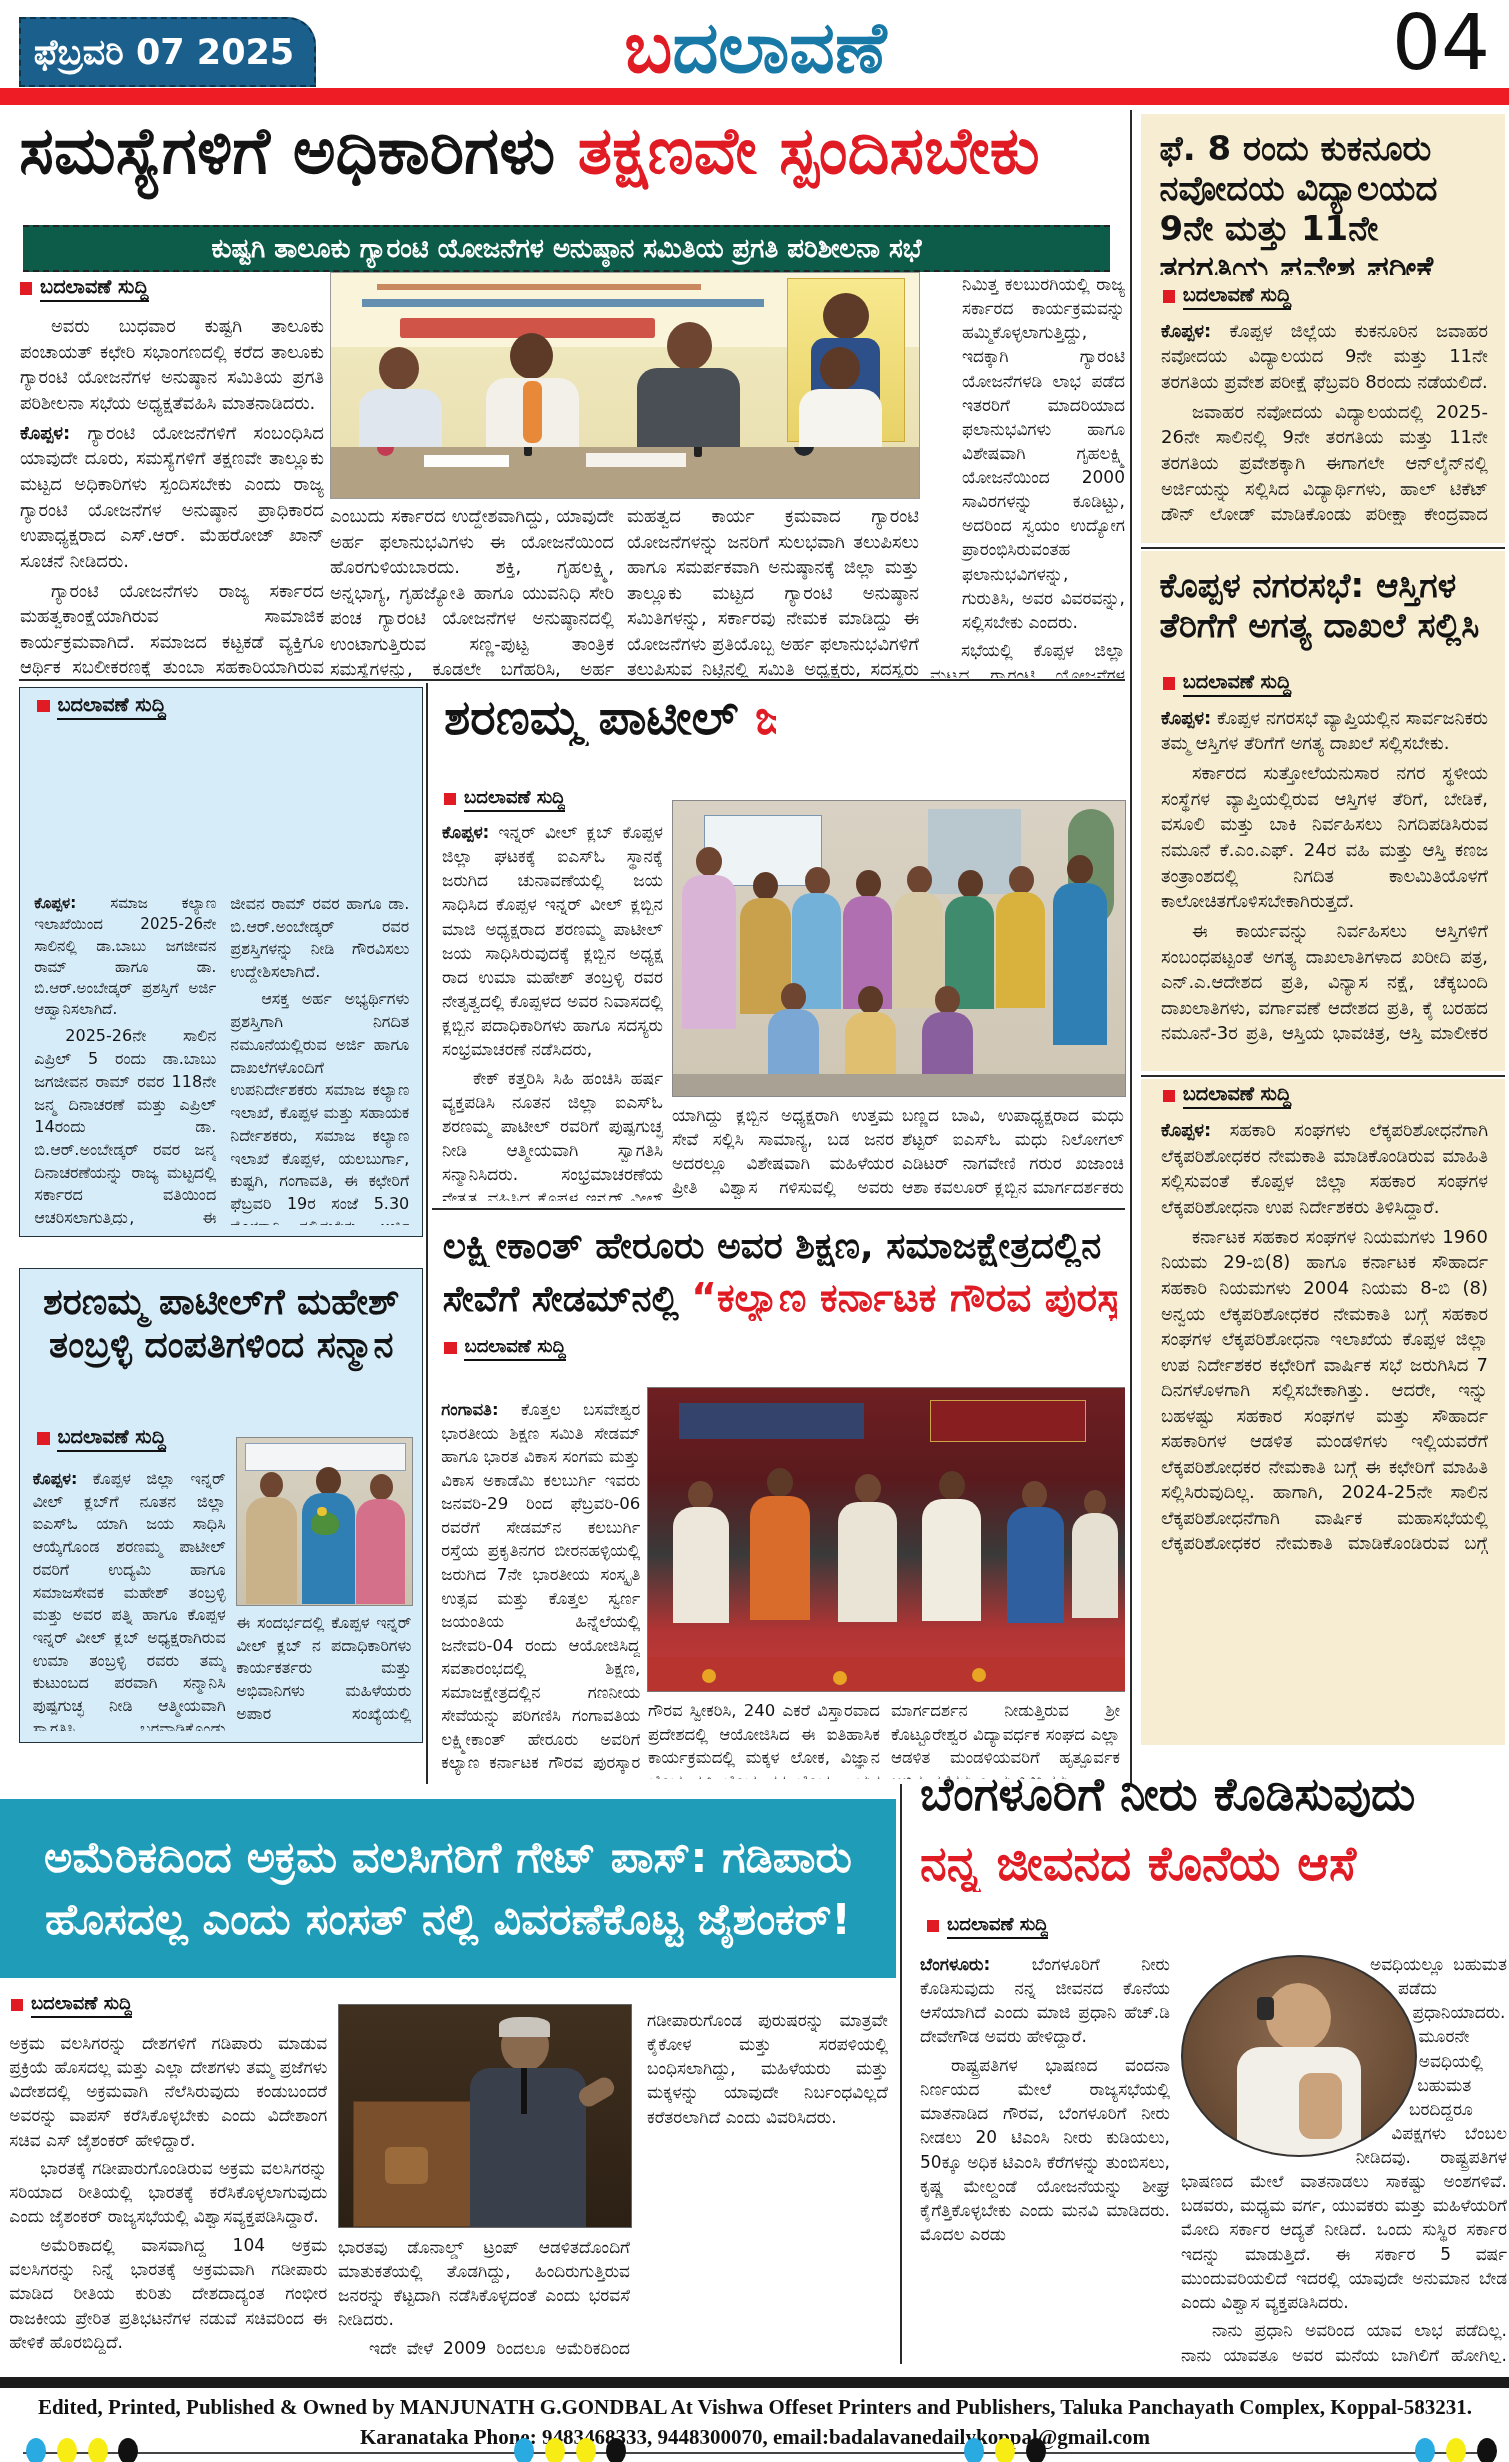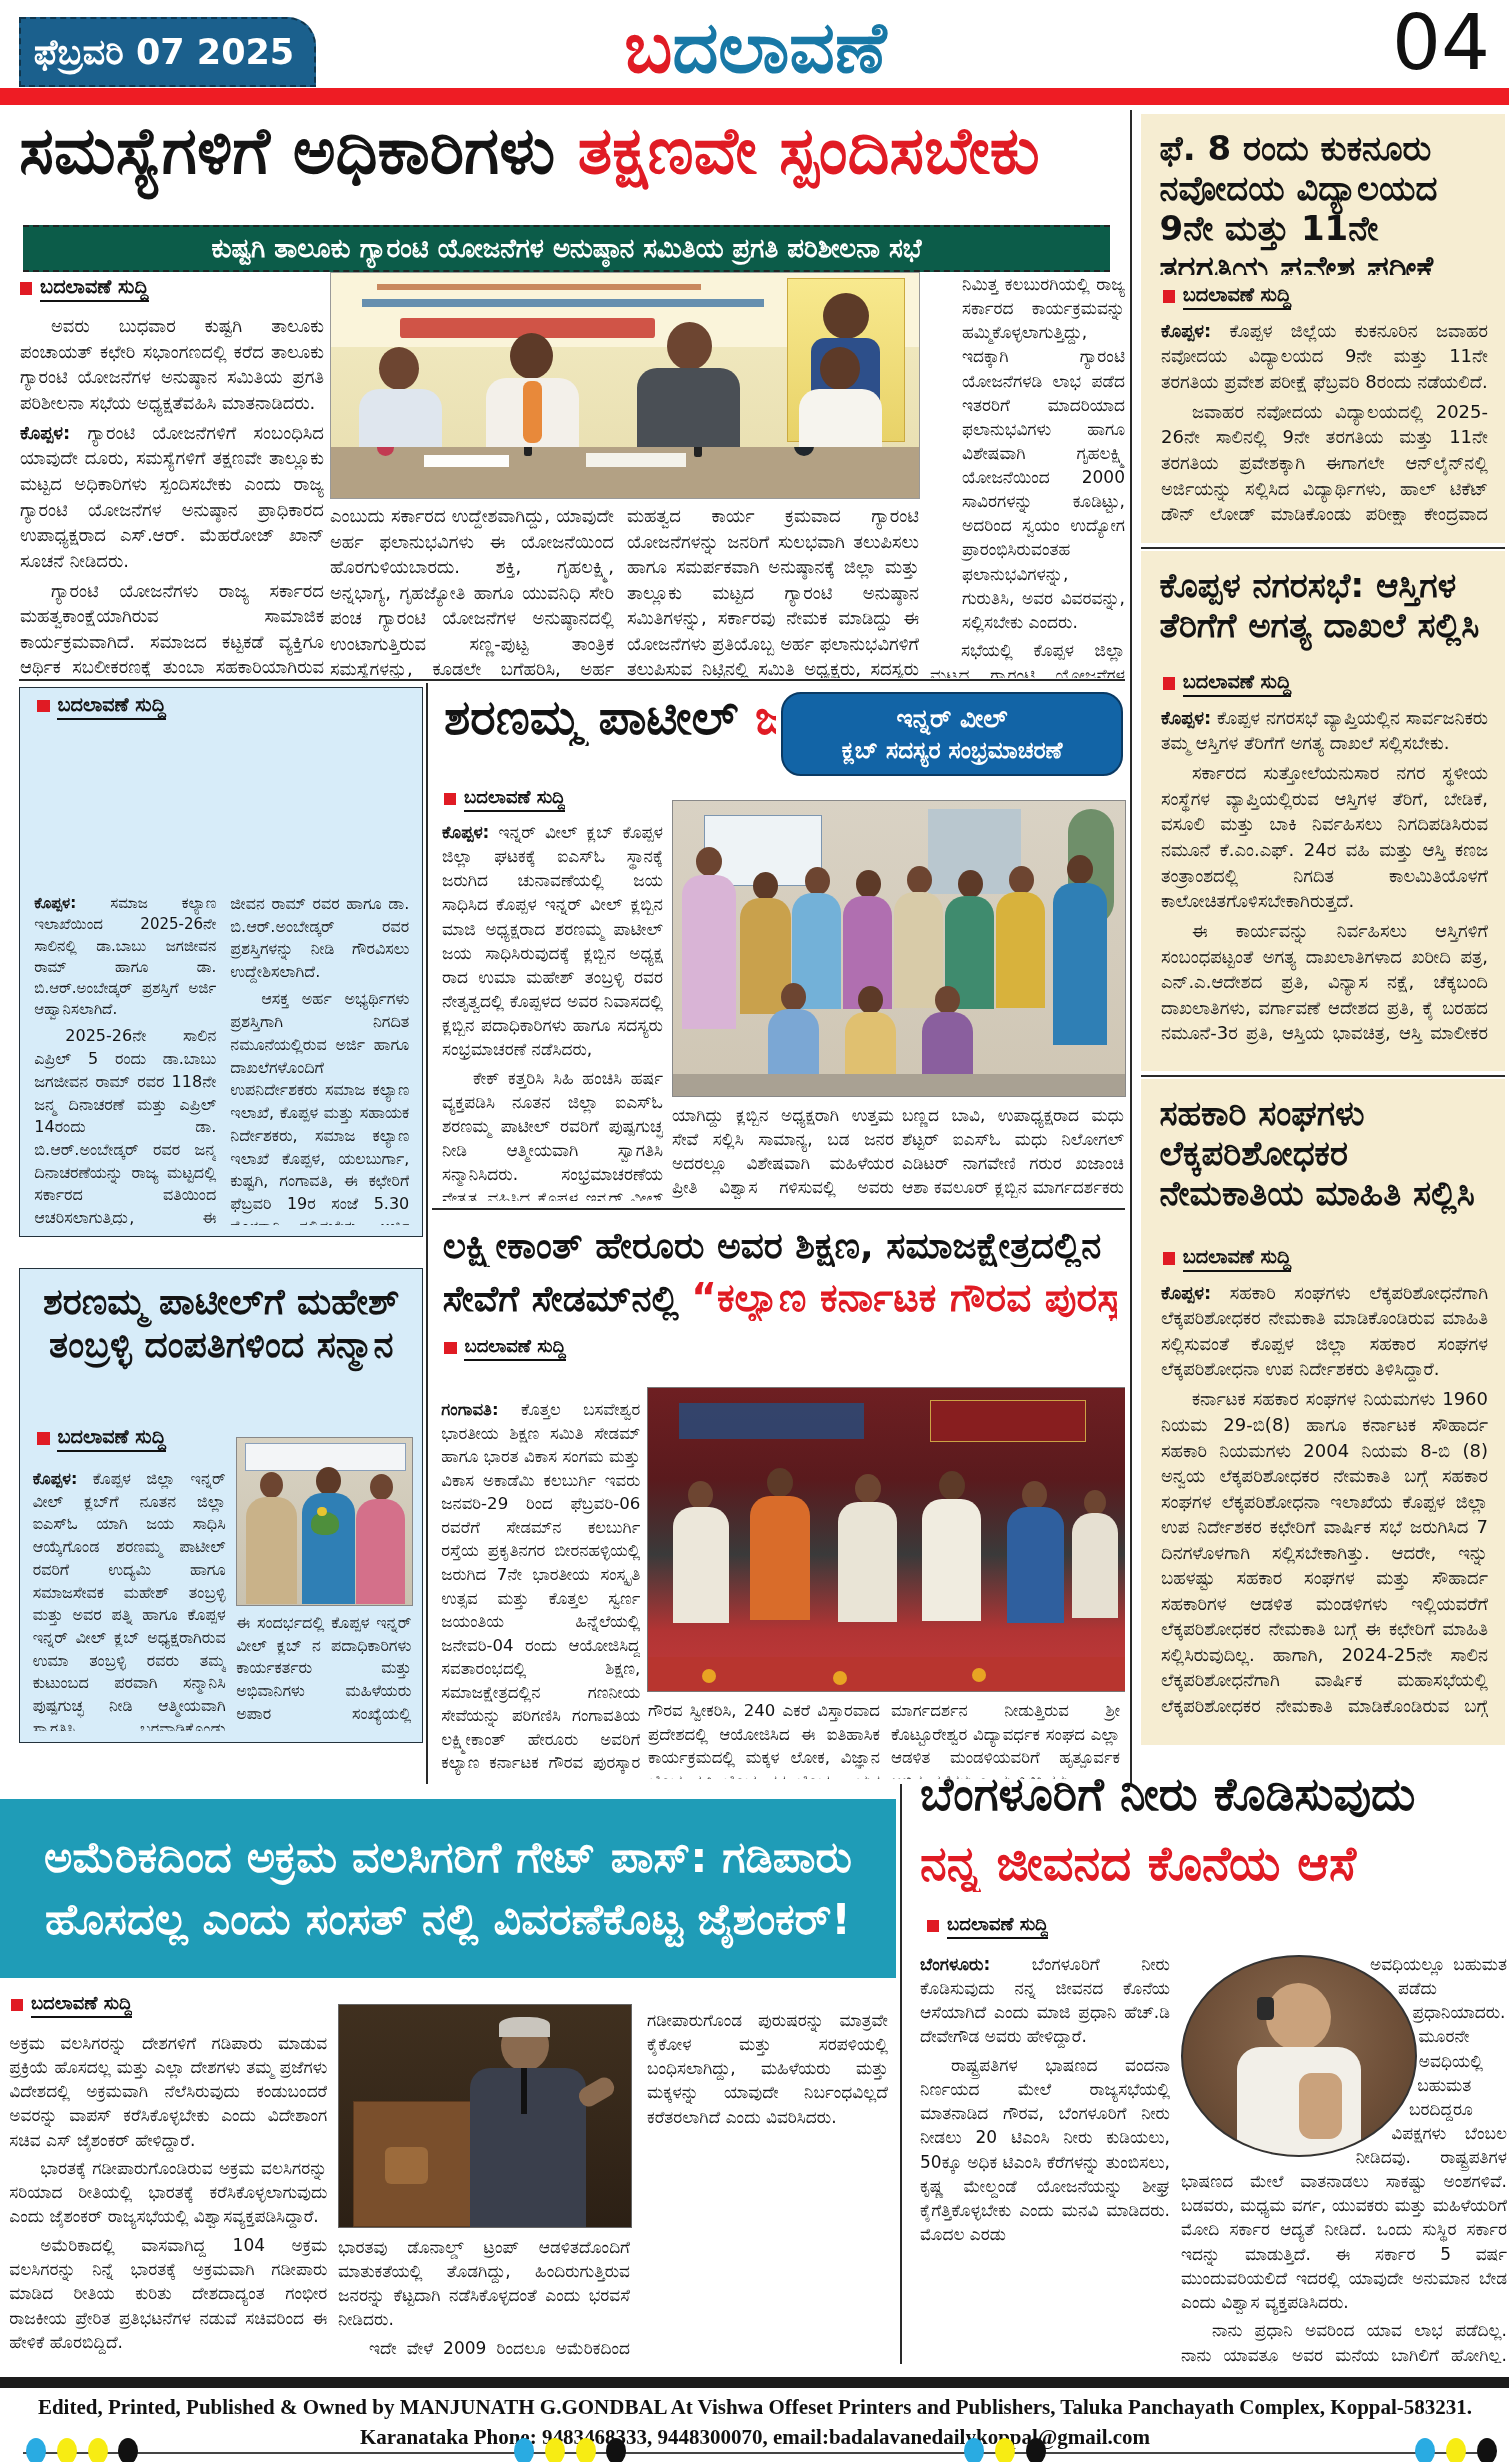--- a/index.html
+++ b/index.html
@@ -133,24 +133,20 @@
     <div style="position:absolute;left:210px;top:205px;width:179px;height:332px;overflow:hidden;">
       <p class="para lead" style="font-size:16px;">ಜೀವನ ರಾಮ್ ರವರ ಹಾಗೂ ಡಾ. ಬಿ.ಆರ್.ಅಂಬೇಡ್ಕರ್ ರವರ ಪ್ರಶಸ್ತಿಗಳನ್ನು ನೀಡಿ ಗೌರವಿಸಲು ಉದ್ದೇಶಿಸಲಾಗಿದೆ.</p>
       <p class="para" style="font-size:16px;">ಆಸಕ್ತ ಅರ್ಹ ಅಭ್ಯರ್ಥಿಗಳು ಪ್ರಶಸ್ತಿಗಾಗಿ ನಿಗದಿತ ನಮೂನೆಯಲ್ಲಿರುವ ಅರ್ಜಿ ಹಾಗೂ ದಾಖಲೆಗಳೊಂದಿಗೆ ಉಪನಿರ್ದೇಶಕರು ಸಮಾಜ ಕಲ್ಯಾಣ ಇಲಾಖೆ, ಕೊಪ್ಪಳ ಮತ್ತು ಸಹಾಯಕ ನಿರ್ದೇಶಕರು, ಸಮಾಜ ಕಲ್ಯಾಣ ಇಲಾಖೆ ಕೊಪ್ಪಳ, ಯಲಬುರ್ಗಾ, ಕುಷ್ಟಗಿ, ಗಂಗಾವತಿ, ಈ ಕಛೇರಿಗೆ ಫೆಬ್ರವರಿ 19ರ ಸಂಜೆ 5.30 ರೊಳಗಾಗಿ ಸಲ್ಲಿಸಬೇಕು. ಅರ್ಜಿ ಸಲ್ಲಿಸಲು ನಿಗದಿ ಪಡಿಸಿದ ಕೊನೆಯ ದಿನಾಂಕದ ನಂತರ ಬರುವ ಯಾವುದೇ ಅರ್ಜಿ ಸ್ವೀಕರಿಸುವುದಿಲ್ಲವೆಂದು ಕೊಪ್ಪಳ ಸಮಾಜ ಕಲ್ಯಾಣ ಇಲಾಖೆ ಉಪನಿರ್ದೇಶಕರು ಪ್ರಕಟಣೆ ತಿಳಿಸಿದ್ದಾರೆ.</p>
     </div>
   </div>
 
   <div class="abs hl" style="left:444px;top:689px;width:332px;font-size:48px;white-space:nowrap;">
     <span>ಶರಣಮ್ಮ ಪಾಟೀಲ್</span>
     <span class="red">ಜಯ</span>
   </div>
-  <div class="abs badge" style="left:781px;top:692px;width:338px;height:80px;display:flex;flex-direction:column;justify-content:center;gap:3.1px;">
-    <span style="font-size:25px;">ಇನ್ನರ್ ವೀಲ್</span>
-    <span style="font-size:23px;">ಕ್ಲಬ್ ಸದಸ್ಯರ ಸಂಭ್ರಮಾಚರಣೆ</span>
-  </div>
   <div class="abs byrow" style="left:444px;top:786px;">
     <span class="redsq"></span>
     <span class="byname" style="font-size:18px;">ಬದಲಾವಣೆ ಸುದ್ದಿ</span>
   </div>
 
   <div class="abs" style="left:442px;top:820px;width:221px;height:381px;">
     <p class="para lead" style="font-size:17px;"><b class="dl">ಕೊಪ್ಪಳ:</b> <span>ಇನ್ನರ್ ವೀಲ್ ಕ್ಲಬ್ ಕೊಪ್ಪಳ ಜಿಲ್ಲಾ ಘಟಕಕ್ಕೆ ಐಎಸ್‌ಓ ಸ್ಥಾನಕ್ಕೆ ಜರುಗಿದ ಚುನಾವಣೆಯಲ್ಲಿ ಜಯ ಸಾಧಿಸಿದ ಕೊಪ್ಪಳ ಇನ್ನರ್ ವೀಲ್ ಕ್ಲಬ್ಬಿನ ಮಾಜಿ ಅಧ್ಯಕ್ಷರಾದ ಶರಣಮ್ಮ ಪಾಟೀಲ್ ಜಯ ಸಾಧಿಸಿರುವುದಕ್ಕೆ ಕ್ಲಬ್ಬಿನ ಅಧ್ಯಕ್ಷ ರಾದ ಉಮಾ ಮಹೇಶ್ ತಂಬ್ರಳ್ಳಿ ರವರ ನೇತೃತ್ವದಲ್ಲಿ ಕೊಪ್ಪಳದ ಅವರ ನಿವಾಸದಲ್ಲಿ ಕ್ಲಬ್ಬಿನ ಪದಾಧಿಕಾರಿಗಳು ಹಾಗೂ ಸದಸ್ಯರು ಸಂಭ್ರಮಾಚರಣೆ ನಡೆಸಿದರು,</span></p>
     <p class="para" style="font-size:17px;">ಕೇಕ್ ಕತ್ತರಿಸಿ ಸಿಹಿ ಹಂಚಿಸಿ ಹರ್ಷ ವ್ಯಕ್ತಪಡಿಸಿ ನೂತನ ಜಿಲ್ಲಾ ಐಎಸ್‌ಓ ಶರಣಮ್ಮ ಪಾಟೀಲ್ ರವರಿಗೆ ಪುಷ್ಪಗುಚ್ಛ ನೀಡಿ ಆತ್ಮೀಯವಾಗಿ ಸ್ವಾಗತಿಸಿ ಸನ್ಮಾನಿಸಿದರು. ಸಂಭ್ರಮಾಚರಣೆಯ ನೇತೃತ್ವ ವಹಿಸಿದ ಕೊಪ್ಪಳ ಇನ್ನರ್ ವೀಲ್ ಕ್ಲಬ್ ಅಧ್ಯಕ್ಷರಾದ ಉಮಾ ಮಹೇಶ್ ತಂಬ್ರಳ್ಳಿ ಯವರು ಮಾತನಾಡಿ ಶರಣಮ್ಮ ಪಾಟೀಲ್ ರವರ ಆಯ್ಕೆ ನಮ್ಮೆಲ್ಲರಿಗೆ ಹೆಮ್ಮೆ ನಮ್ಮ ಕ್ಲಬ್ಬಿಗೆ ಇನ್ನಷ್ಟು ಶಕ್ತಿ ತುಂಬಿದಂತಾಗಿದೆ ಅವರು</p>
   </div>
 
@@ -325,21 +321,20 @@
     <div style="margin:0 17px 0 20px;overflow:hidden;height:346px;">
       <p class="para lead"><b class="dl">ಕೊಪ್ಪಳ:</b> <span>ಕೊಪ್ಪಳ ನಗರಸಭೆ ವ್ಯಾಪ್ತಿಯಲ್ಲಿನ ಸಾರ್ವಜನಿಕರು ತಮ್ಮ ಆಸ್ತಿಗಳ ತೆರಿಗೆಗೆ ಅಗತ್ಯ ದಾಖಲೆ ಸಲ್ಲಿಸಬೇಕು.</span></p>
       <p class="para">ಸರ್ಕಾರದ ಸುತ್ತೋಲೆಯನುಸಾರ ನಗರ ಸ್ಥಳೀಯ ಸಂಸ್ಥೆಗಳ ವ್ಯಾಪ್ತಿಯಲ್ಲಿರುವ ಆಸ್ತಿಗಳ ತೆರಿಗೆ, ಬೇಡಿಕೆ, ವಸೂಲಿ ಮತ್ತು ಬಾಕಿ ನಿರ್ವಹಿಸಲು ನಿಗದಿಪಡಿಸಿರುವ ನಮೂನೆ ಕೆ.ಎಂ.ಎಫ್. 24ರ ವಹಿ ಮತ್ತು ಆಸ್ತಿ ಕಣಜ ತಂತ್ರಾಂಶದಲ್ಲಿ ನಿಗದಿತ ಕಾಲಮಿತಿಯೊಳಗೆ ಕಾಲೋಚಿತಗೊಳಿಸಬೇಕಾಗಿರುತ್ತದೆ.</p>
       <p class="para">ಈ ಕಾರ್ಯವನ್ನು ನಿರ್ವಹಿಸಲು ಆಸ್ತಿಗಳಿಗೆ ಸಂಬಂಧಪಟ್ಟಂತೆ ಅಗತ್ಯ ದಾಖಲಾತಿಗಳಾದ ಖರೀದಿ ಪತ್ರ, ಎನ್.ಎ.ಆದೇಶದ ಪ್ರತಿ, ವಿನ್ಯಾಸ ನಕ್ಷೆ, ಚೆಕ್ಕಬಂದಿ ದಾಖಲಾತಿಗಳು, ವರ್ಗಾವಣೆ ಆದೇಶದ ಪ್ರತಿ, ಕೈ ಬರಹದ ನಮೂನೆ-3ರ ಪ್ರತಿ, ಆಸ್ತಿಯ ಭಾವಚಿತ್ರ, ಆಸ್ತಿ ಮಾಲೀಕರ ಪಾಸ್ ಪೋರ್ಟ ಸೈಜ್ ಭಾವಚಿತ್ರ ಮತ್ತು ಓಟರ್ ಐ.ಡಿ. ಈ ದಾಖಲಾತಿಗಳ ಅವಶ್ಯಕತೆ ಇರುತ್ತದೆ. ಈ ಎಲ್ಲಾ ದಾಖಲಾತಿಗಳನ್ನು ನಗರಸಭೆಯ ಸಂಬಂಧಪಟ್ಟ ವಾರ್ಡಿನ ಕರವಸೂಲಿಗಾರರಿಗೆ ವದಗಿಸಿಕೊಟ್ಟು ಸಹಕರಿಸುವಂತೆ ಕೊಪ್ಪಳ ನಗರಸಭೆ ಪೌರಾಯುಕ್ತರು ಪ್ರಕಟಣೆಯಲ್ಲಿ ತಿಳಿಸಿದ್ದಾರೆ.</p>
     </div>
   </div>
 
   <div class="hrule" style="left:1141px;top:1075px;width:364px;"></div>
 
   <div class="abs cream" style="left:1141px;top:1079px;width:364px;height:666px;">
-    <div class="hl" style="margin:14px 15.4px 7.7px 18.5px;font-size:34px;height:144px;overflow:hidden;">ಸಹಕಾರಿ ಸಂಘಗಳು ಲೆಕ್ಕಪರಿಶೋಧಕರ ನೇಮಕಾತಿಯ ಮಾಹಿತಿ ಸಲ್ಲಿಸಿ</div>
     <div class="byrow" style="margin:3.1px 0 7.7px 21.6px;">
       <span class="redsq"></span>
       <span class="byname">ಬದಲಾವಣೆ ಸುದ್ದಿ</span>
     </div>
     <div style="margin:0 17px 0 20px;overflow:hidden;height:446px;">
       <p class="para lead"><b class="dl">ಕೊಪ್ಪಳ:</b> <span>ಸಹಕಾರಿ ಸಂಘಗಳು ಲೆಕ್ಕಪರಿಶೋಧನೆಗಾಗಿ ಲೆಕ್ಕಪರಿಶೋಧಕರ ನೇಮಕಾತಿ ಮಾಡಿಕೊಂಡಿರುವ ಮಾಹಿತಿ ಸಲ್ಲಿಸುವಂತೆ ಕೊಪ್ಪಳ ಜಿಲ್ಲಾ ಸಹಕಾರ ಸಂಘಗಳ ಲೆಕ್ಕಪರಿಶೋಧನಾ ಉಪ ನಿರ್ದೇಶಕರು ತಿಳಿಸಿದ್ದಾರೆ.</span></p>
       <p class="para">ಕರ್ನಾಟಕ ಸಹಕಾರ ಸಂಘಗಳ ನಿಯಮಗಳು 1960 ನಿಯಮ 29-ಬಿ(8) ಹಾಗೂ ಕರ್ನಾಟಕ ಸೌಹಾರ್ದ ಸಹಕಾರಿ ನಿಯಮಗಳು 2004 ನಿಯಮ 8-ಬಿ (8) ಅನ್ವಯ ಲೆಕ್ಕಪರಿಶೋಧಕರ ನೇಮಕಾತಿ ಬಗ್ಗೆ ಸಹಕಾರ ಸಂಘಗಳ ಲೆಕ್ಕಪರಿಶೋಧನಾ ಇಲಾಖೆಯ ಕೊಪ್ಪಳ ಜಿಲ್ಲಾ ಉಪ ನಿರ್ದೇಶಕರ ಕಛೇರಿಗೆ ವಾರ್ಷಿಕ ಸಭೆ ಜರುಗಿಸಿದ 7 ದಿನಗಳೊಳಗಾಗಿ ಸಲ್ಲಿಸಬೇಕಾಗಿತ್ತು. ಆದರೇ, ಇನ್ನು ಬಹಳಷ್ಟು ಸಹಕಾರ ಸಂಘಗಳ ಮತ್ತು ಸೌಹಾರ್ದ ಸಹಕಾರಿಗಳ ಆಡಳಿತ ಮಂಡಳಿಗಳು ಇಲ್ಲಿಯವರೆಗೆ ಲೆಕ್ಕಪರಿಶೋಧಕರ ನೇಮಕಾತಿ ಬಗ್ಗೆ ಈ ಕಛೇರಿಗೆ ಮಾಹಿತಿ ಸಲ್ಲಿಸಿರುವುದಿಲ್ಲ. ಹಾಗಾಗಿ, 2024-25ನೇ ಸಾಲಿನ ಲೆಕ್ಕಪರಿಶೋಧನೆಗಾಗಿ ವಾರ್ಷಿಕ ಮಹಾಸಭೆಯಲ್ಲಿ ಲೆಕ್ಕಪರಿಶೋಧಕರ ನೇಮಕಾತಿ ಮಾಡಿಕೊಂಡಿರುವ ಬಗ್ಗೆ ತಕ್ಷಣ ವಿಳಂಬಕ್ಕೆ ಅವಕಾಶ ನೀಡದೇ ಮುಖ್ಯ ಕಾರ್ಯನಿರ್ವಹಣಾಧಿಕಾರಿಗಳು ಹಾಗೂ ಅಧ್ಯಕ್ಷರ ರುಜುವಿನೊಂದಿಗೆ ವಾರ್ಷಿಕ ಮಹಾಸಭೆಯ ನಡವಳಿಯೊಂದಿಗೆ ಮಾಹಿತಿ ಸಲ್ಲಿಸಬೇಕು.</p>
 
     </div>
   </div>

